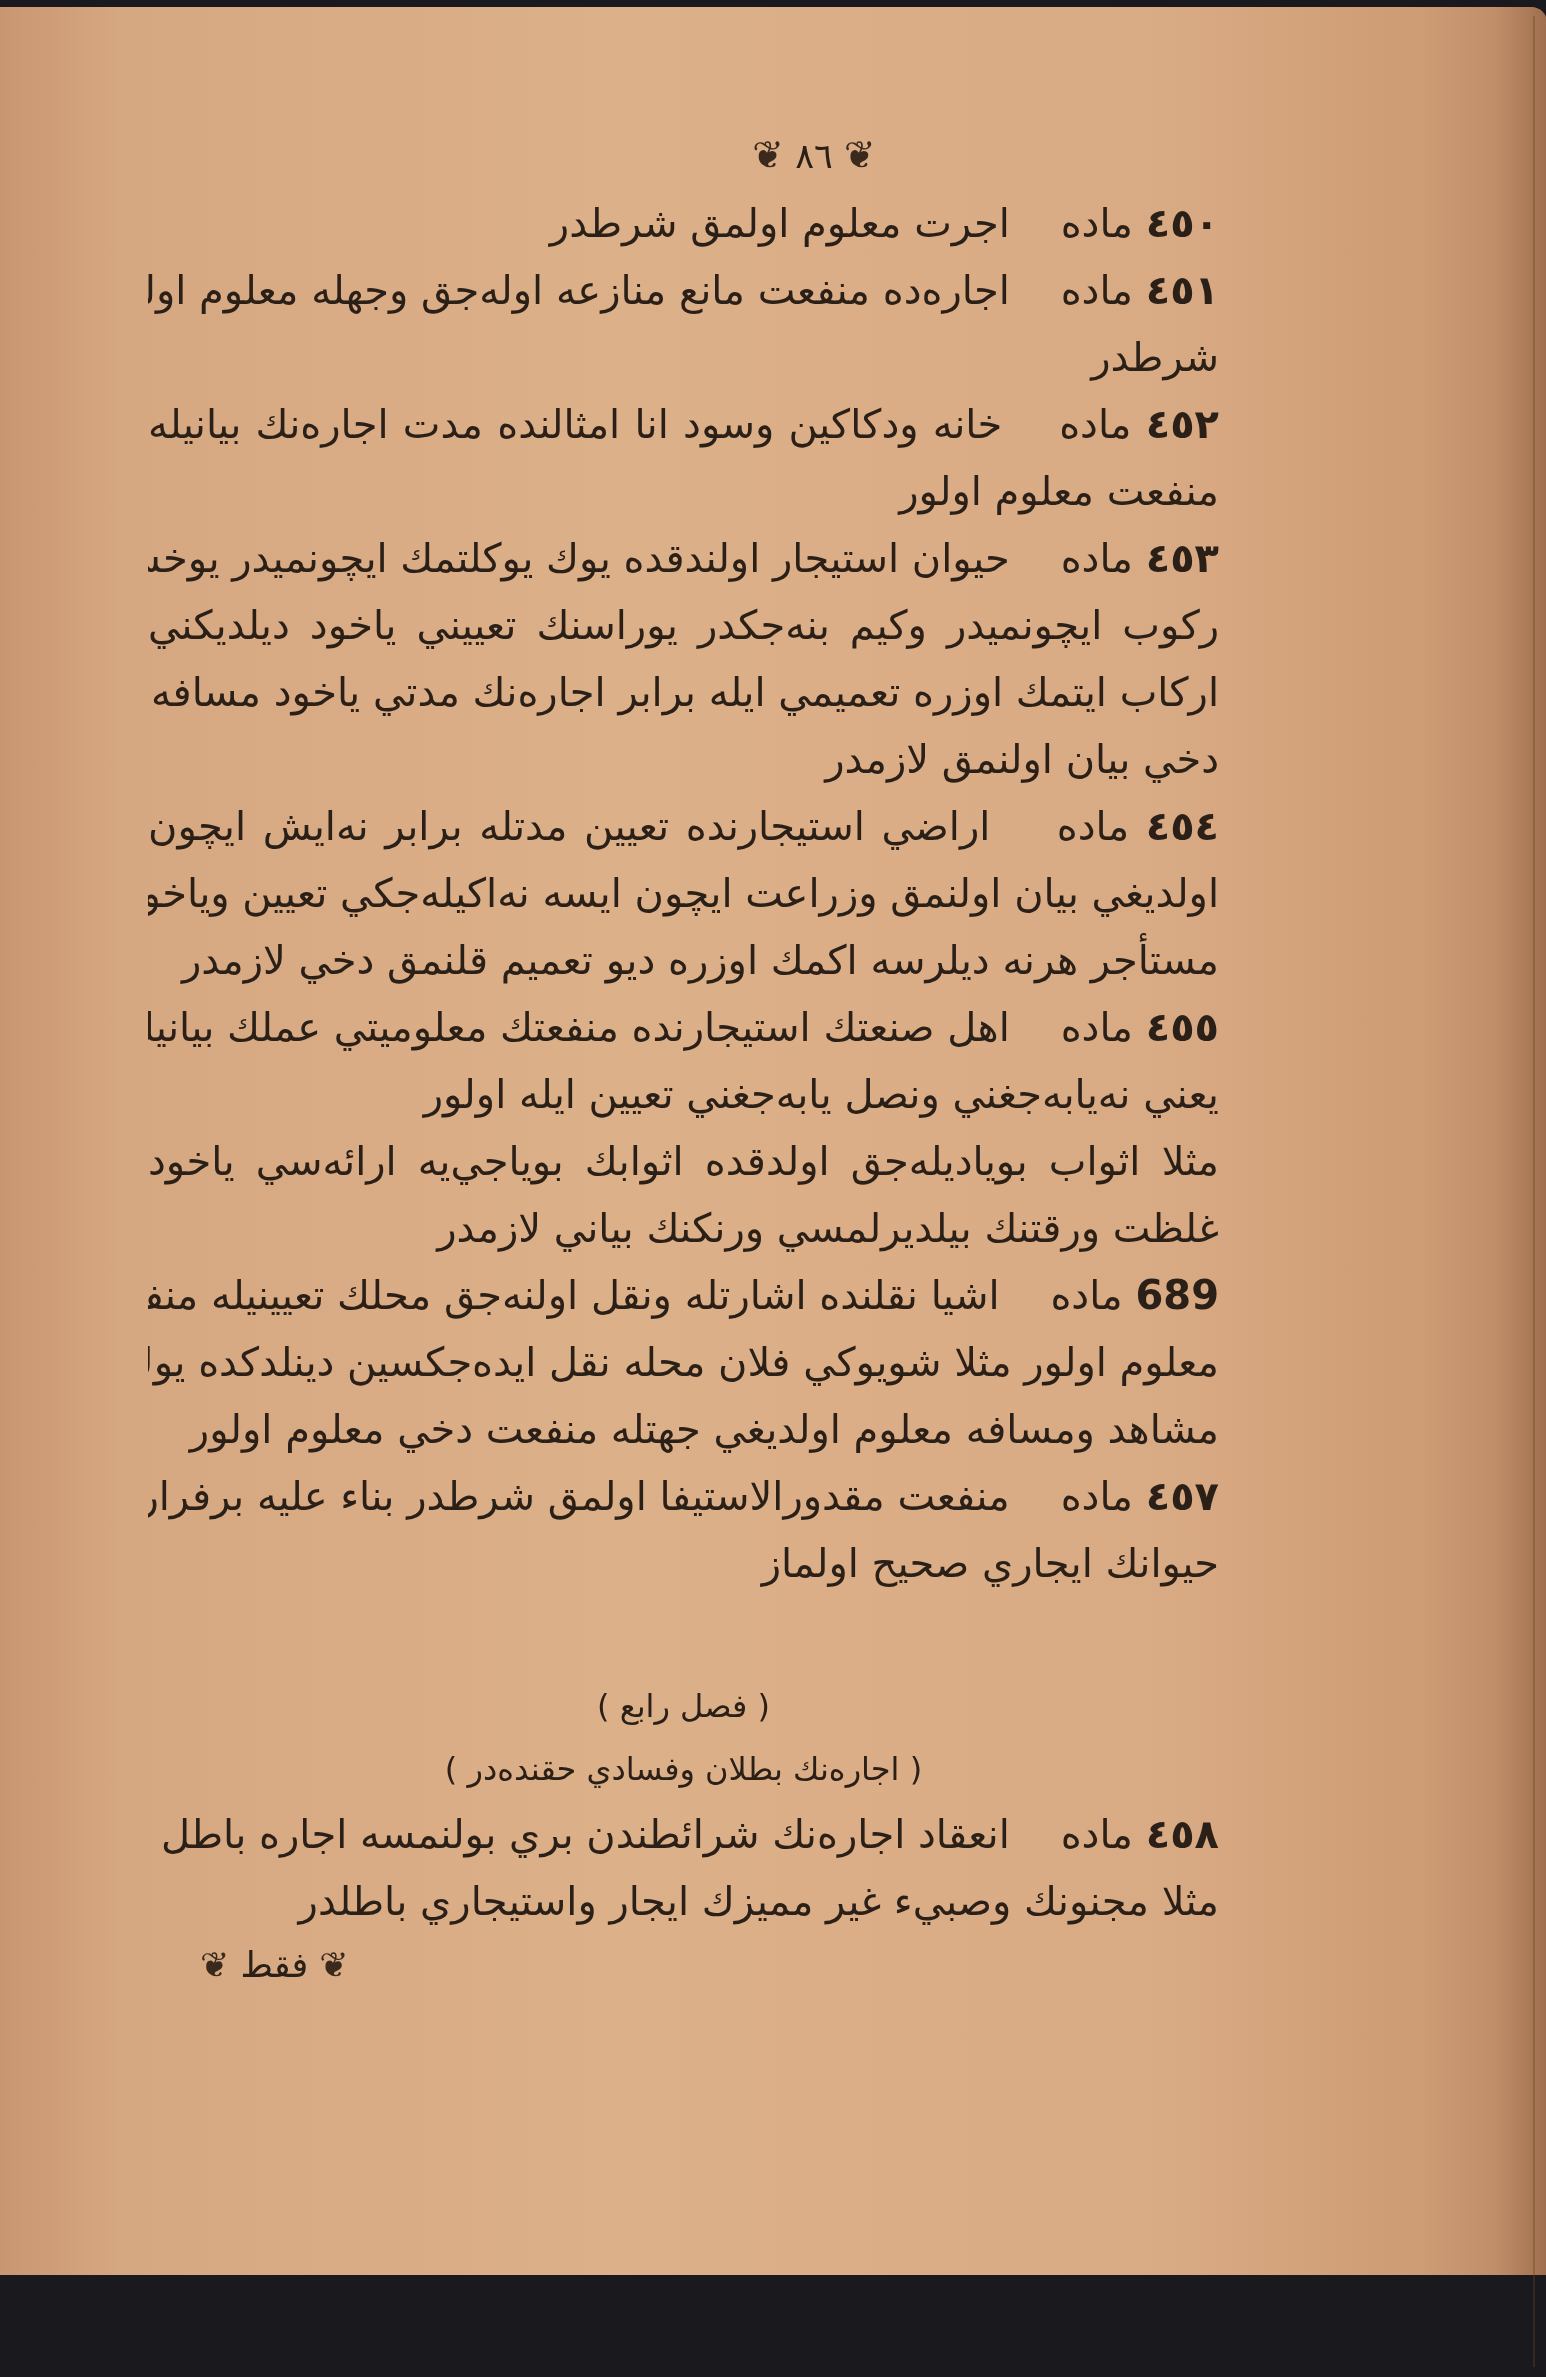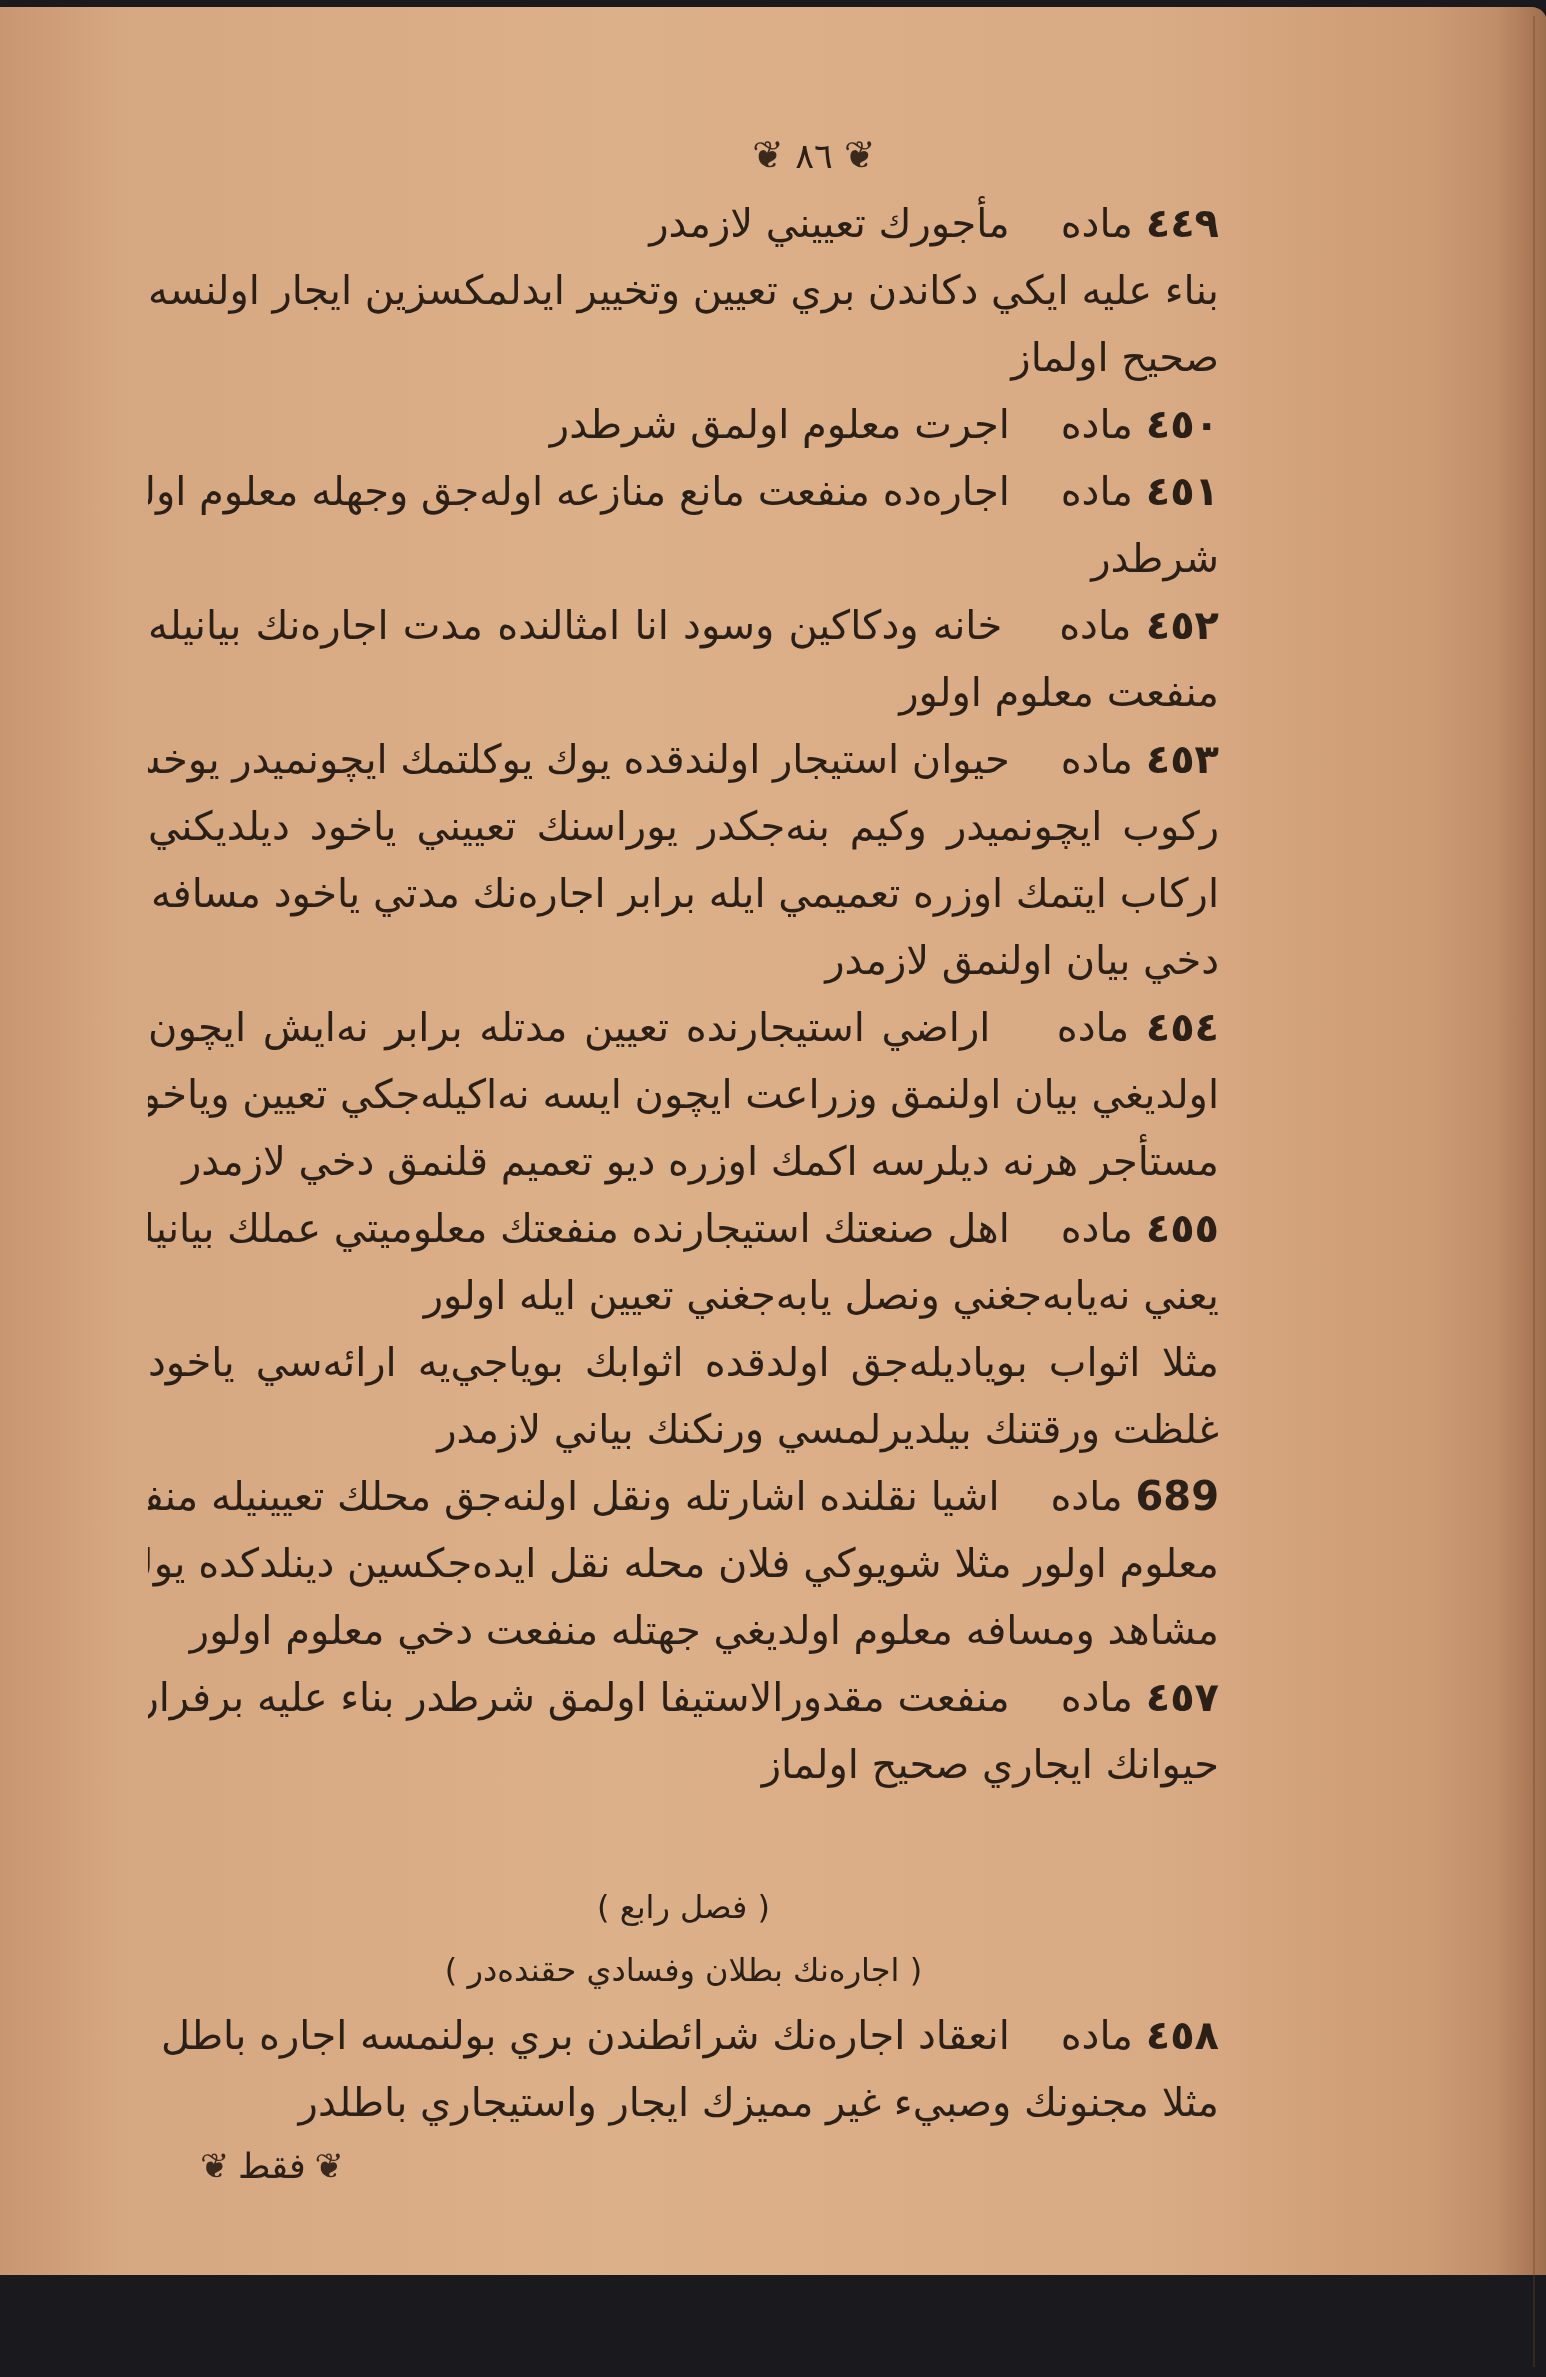--- a/index.html
+++ b/index.html
@@ -87,48 +87,37 @@
       height: 63px;
       margin-right: 0;
     }
     .finis {
       direction: ltr;
       text-align: left;
       font-size: 35px;
       line-height: 61px;
       height: 61px;
       padding-left: 52px;
-      font-family: Liberation Serif, serif;
     }
     .finis .orn { color: #3a2a1e; }
   </style>
 </head>
 <body>
 
 <div class="page">
   <div class="page-edge"></div>
 
   <div class="text-block">
 
     <div class="page-number">
       <span class="orn">❦</span>
       <span>٨٦</span>
       <span class="orn">❦</span>
     </div>
 
-    <div>
-      <div class="line short">
-        <span class="num">٤٤٩</span>
-        <span>ماده</span>
-        &nbsp;&nbsp;
-        <span>مأجورك تعييني لازمدر</span>
-      </div>
-      <div class="line">بناء عليه ايكي دكاندن بري تعيين وتخيير ايدلمكسزين ايجار اولنسه</div>
-      <div class="line short">صحيح اولماز</div>
-    </div>
 
     <div>
       <div class="line short">
         <span class="num">٤٥٠</span>
         <span>ماده</span>
         &nbsp;&nbsp;
         <span>اجرت معلوم اولمق شرطدر</span>
       </div>
     </div>
 

